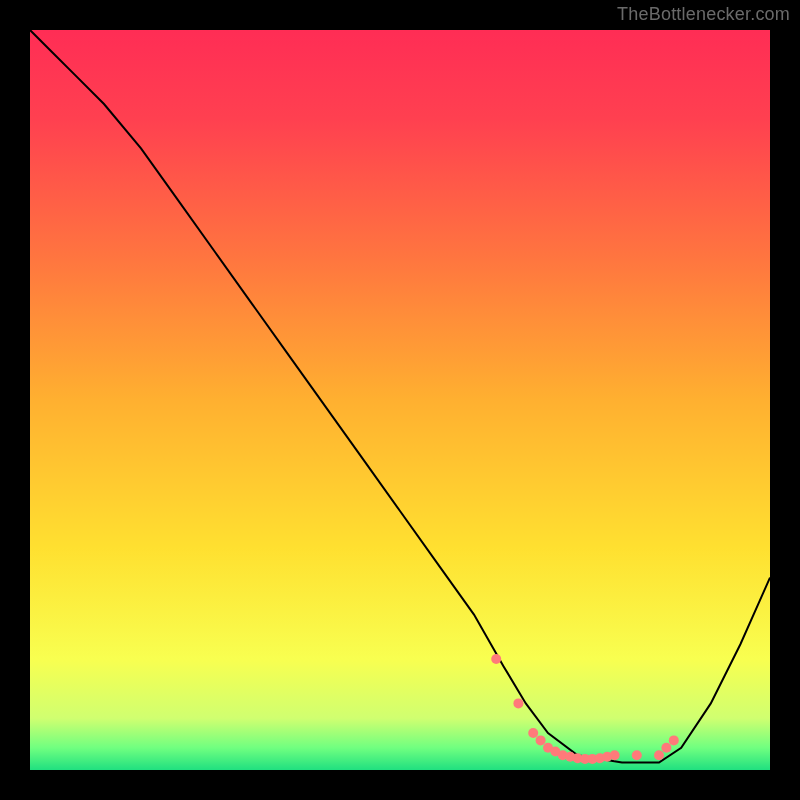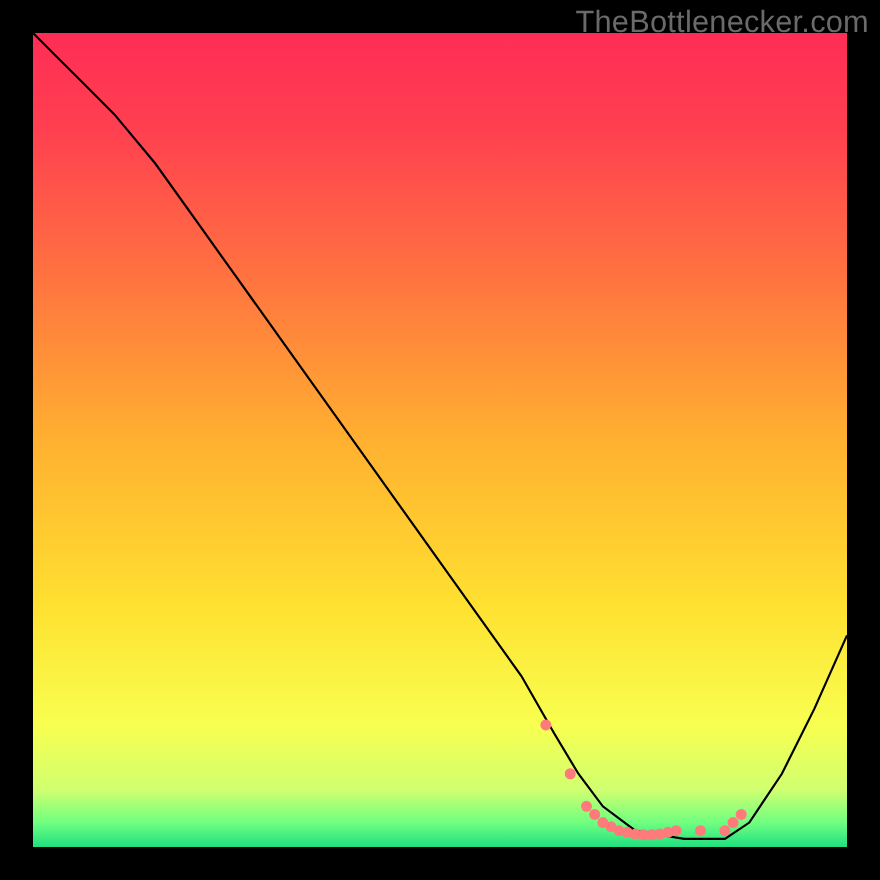--- a/index.html
+++ b/index.html
@@ -17,21 +17,21 @@
     top: 0;
     width: 800px;
     height: 800px;
     background: #000;
   }
   .watermark {
     position: absolute;
     top: 4px;
     right: 10px;
     color: #6a6a6a;
-    font-size: 28px;
+    font-size: 18px;
     font-weight: 500;
     letter-spacing: 0.2px;
   }
   .plot {
     position: absolute;
     left: 30px;
     top: 30px;
     width: 740px;
     height: 740px;
   }

